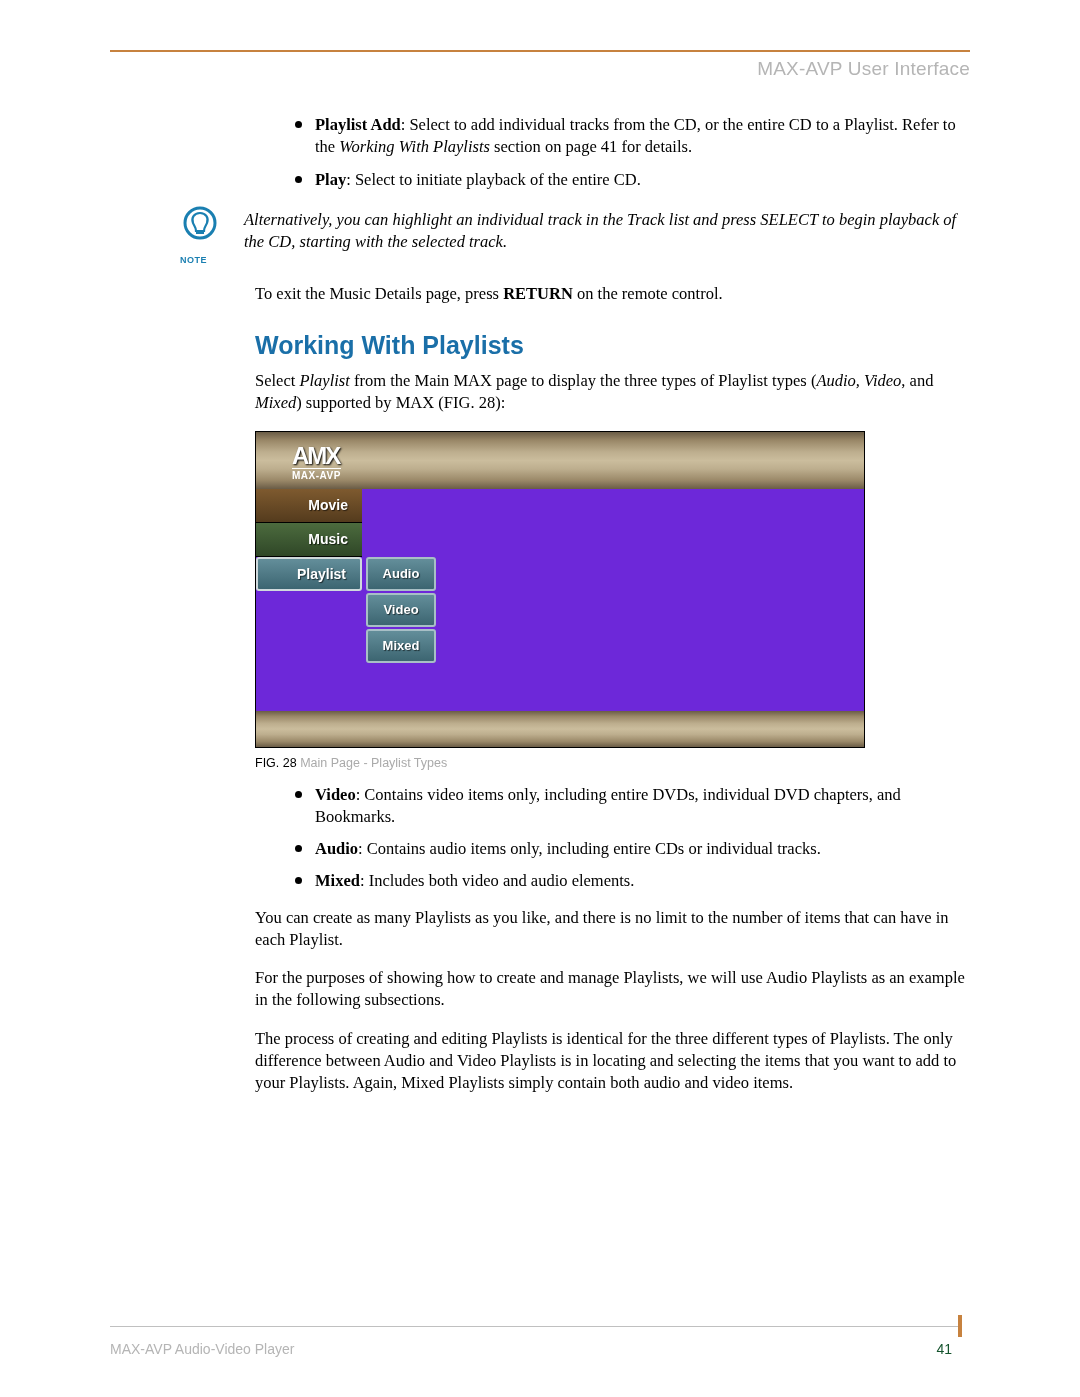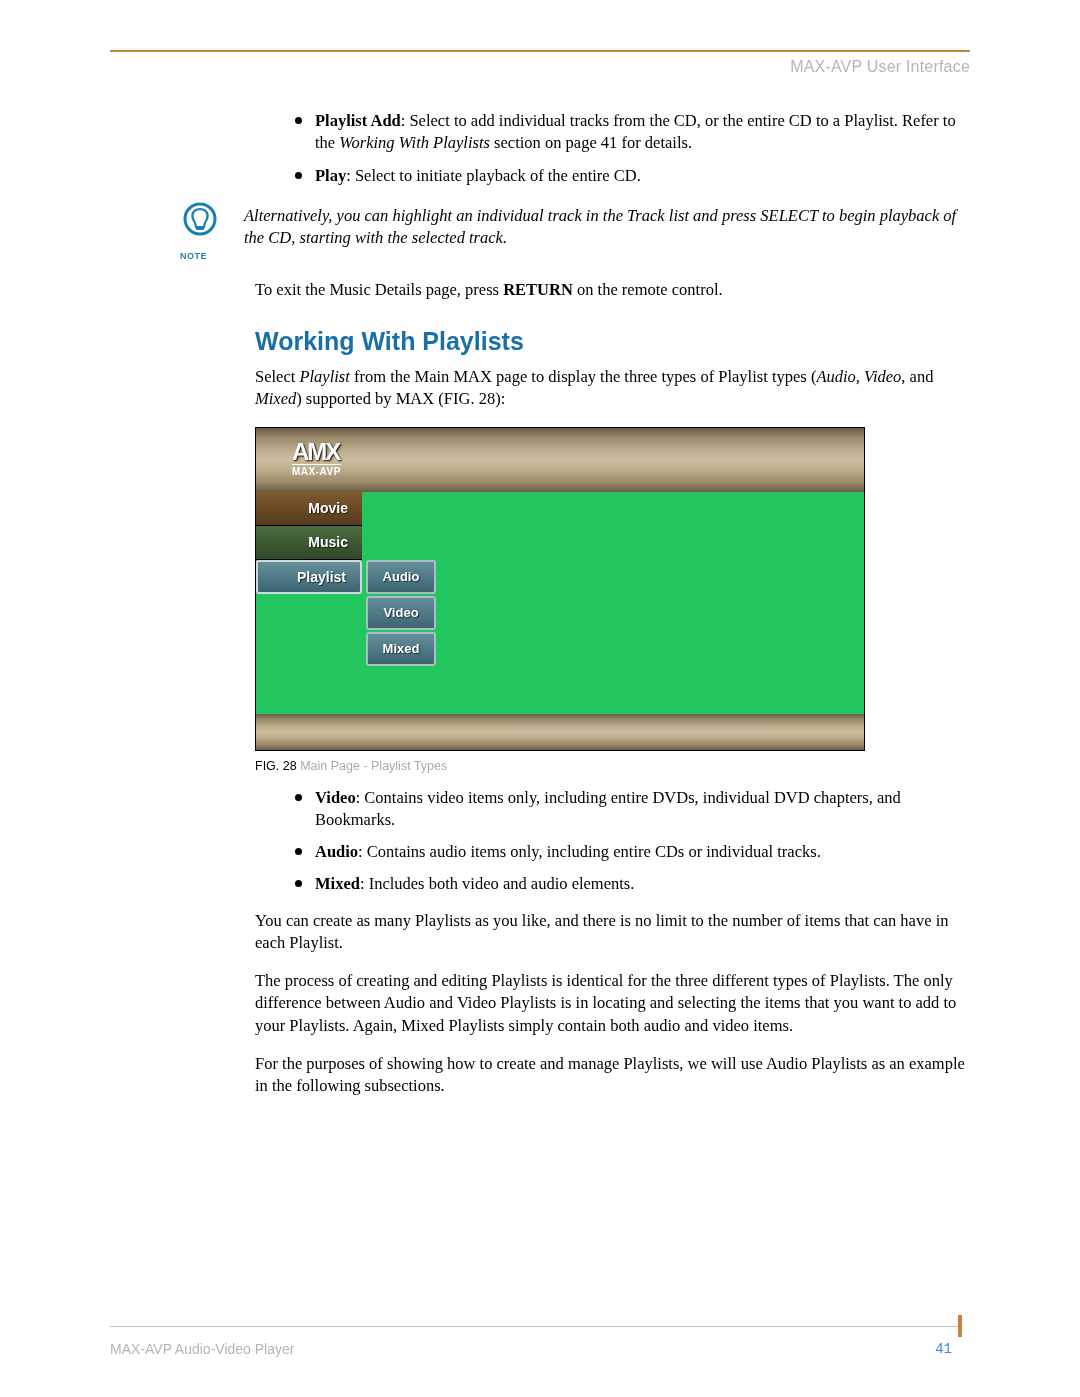--- a/index.html
+++ b/index.html
@@ -17,21 +17,21 @@
     height: 100%;
   }
   .top-rule {
     border-top: 2px solid #c7823f;
     margin-bottom: 6px;
   }
   .header-line {
     text-align: right;
     color: #b5b5b5;
     font-family: "Helvetica Neue", Arial, sans-serif;
-    font-size: 16px;
+    font-size: 19px;
     letter-spacing: 0.2px;
     margin-bottom: 34px;
   }
   .content {
     margin-left: 145px;
   }
   ul.bullets {
     list-style: none;
     margin: 0 0 14px 40px;
   }
@@ -90,21 +90,21 @@
     font-size: 25px;
     margin: 26px 0 10px 0;
   }
   .figure {
     width: 610px;
     margin: 14px 0 6px 0;
     border: 1px solid #000;
     background: #000;
   }
   .fig-wood {
-    height: 64px;
+    height: 57px;
     background: linear-gradient(180deg, #6a5c46 0%, #9a8868 15%, #bdae8e 35%, #cbbd9d 50%, #bdae8e 65%, #9a8868 85%, #6a5c46 100%);
     position: relative;
   }
   .fig-wood.bot { height: 36px; }
   .amx-logo {
     position: absolute;
     left: 36px;
     top: 10px;
     color: #fff;
     font-family: Arial, sans-serif;
@@ -117,21 +117,21 @@
   }
   .amx-sub {
     font-size: 10px;
     font-weight: bold;
     border-top: 1px solid #fff;
     margin-top: -2px;
     padding-top: 1px;
     letter-spacing: 0.5px;
   }
   .fig-body {
-    background: #22c55e;
+    background: #6d28d9;
     height: 222px;
     position: relative;
   }
   .nav-col {
     position: absolute;
     left: 0;
     top: 0;
     width: 106px;
   }
   .nav-item {
@@ -204,21 +204,21 @@
     margin-left: 0;
   }
   .footer-text {
     display: flex;
     justify-content: space-between;
     font-family: "Helvetica Neue", Arial, sans-serif;
     font-size: 14px;
     color: #b5b5b5;
     margin-top: 4px;
   }
-  .footer-page { color: #3b82f6; padding-right: 10px; font-family: Liberation Mono, monospace;}
+  .footer-page { color: #14532d; padding-right: 10px;}
 </style>
 </head>
 <body>
 
 <div class="page">
   <div class="top-rule"></div>
   <div class="header-line">MAX-AVP User Interface</div>
 
   <div class="content">
 
@@ -285,22 +285,22 @@
       </li>
       <li>
         <span class="b">Audio</span><span>: Contains audio items only, including entire CDs or individual tracks.</span>
       </li>
       <li>
         <span class="b">Mixed</span><span>: Includes both video and audio elements.</span>
       </li>
     </ul>
 
     <p class="para">You can create as many Playlists as you like, and there is no limit to the number of items that can have in each Playlist.</p>
+    <p class="para">For the purposes of showing how to create and manage Playlists, we will use Audio Playlists as an example in the following subsections.</p>
     <p class="para">The process of creating and editing Playlists is identical for the three different types of Playlists. The only difference between Audio and Video Playlists is in locating and selecting the items that you want to add to your Playlists. Again, Mixed Playlists simply contain both audio and video items.</p>
-    <p class="para">For the purposes of showing how to create and manage Playlists, we will use Audio Playlists as an example in the following subsections.</p>
 
   </div>
 
   <div class="footer">
     <div class="footer-rule-wrap">
       <div class="footer-rule"></div>
       <div class="footer-rule-end"></div>
     </div>
     <div class="footer-text">
       <span>MAX-AVP Audio-Video Player</span>

